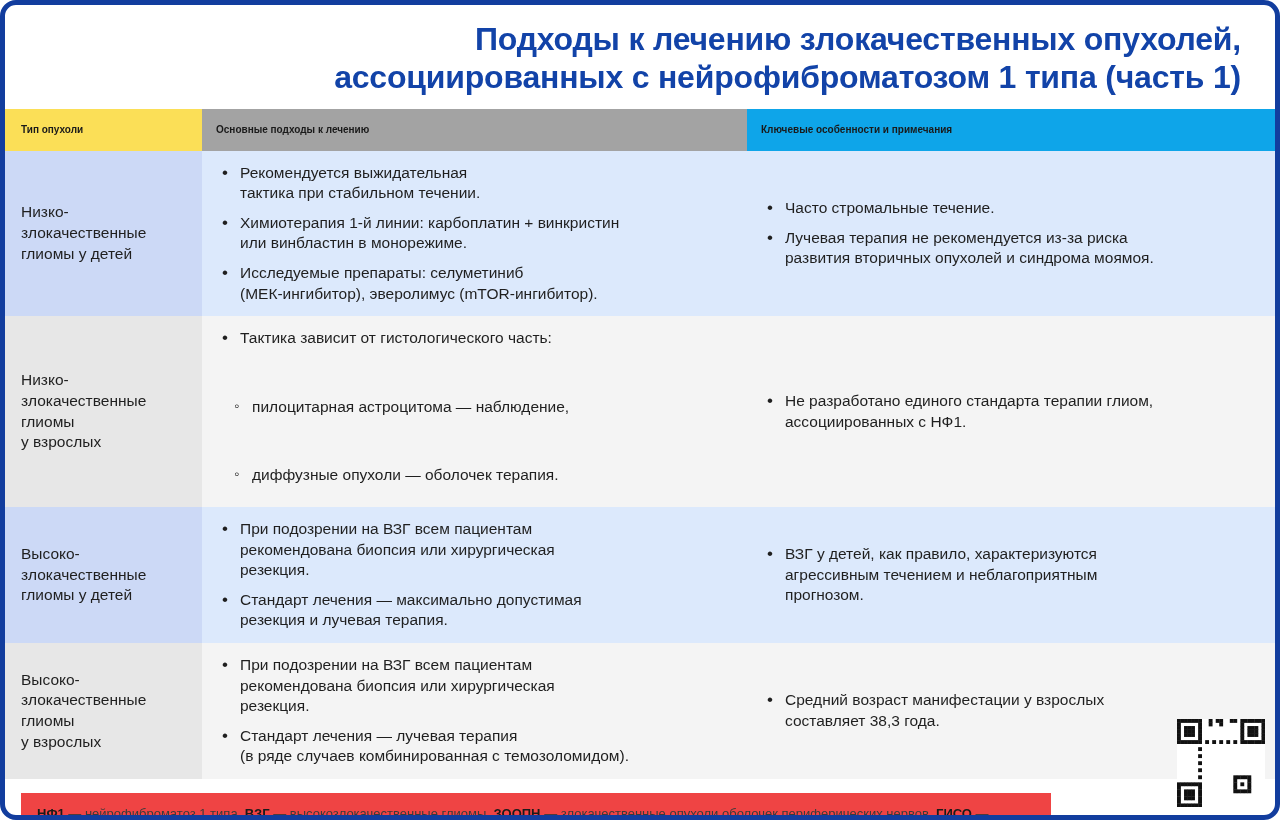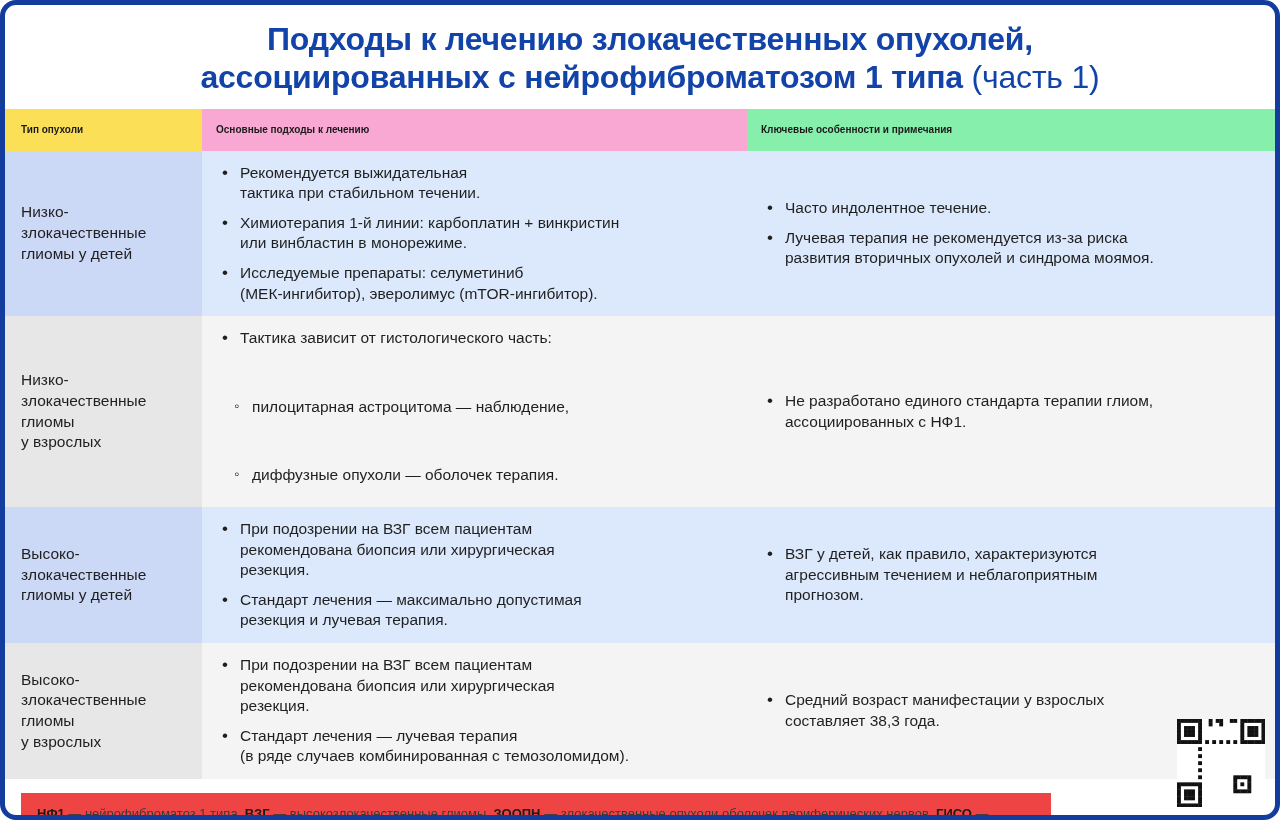--- a/index.html
+++ b/index.html
@@ -17,34 +17,34 @@
     width: 1280px;
     height: 820px;
     background: #ffffff;
     border: 5px solid #123d9e;
     border-radius: 16px;
     overflow: hidden;
   }
 
   
   .title-block {
-    padding: 16px 26px 12px 26px;
-    text-align: center;
+    padding: 16px 34px 12px 26px;
+    text-align: right;
     margin-left: 20px;
   }
   .title-line {
     color: #1243a8;
     font-size: 32px;
     font-weight: bold;
     line-height: 1.18;
     letter-spacing: -0.2px;
     white-space: nowrap;
   }
   .title-suffix {
-    font-weight: normal;
+    font-weight: bold;
   }
 
   
   .tbl {
     width: 100%;
     border-collapse: collapse;
     table-layout: fixed;
   }
   .tbl col.c1 { width: 197px; }
   .tbl col.c2 { width: 545px; }
@@ -53,22 +53,22 @@
   .tbl th {
     text-align: left;
     vertical-align: middle;
     font-size: 10px;
     font-weight: bold;
     color: #1a1a1a;
     height: 42px;
     padding: 6px 14px;
   }
   .th-1 { background: #fbdf57; padding-left: 16px !important; }
-  .th-2 { background: #f9a8d4; }
-  .th-3 { background: #86efac; }
+  .th-2 { background: #a3a3a3; }
+  .th-3 { background: #0ea5e9; }
 
   .tbl td {
     vertical-align: middle;
     font-size: 15.5px;
     color: #1f1f1f;
     padding: 12px 16px;
     line-height: 1.34;
   }
 
   
@@ -175,21 +175,21 @@
           <td class="cell-label">Низко-<br>злокачественные<br>глиомы у детей</td>
           <td class="cell-body">
             <ul class="bullets">
               <li class="lvl1">Рекомендуется выжидательная<br>тактика при стабильном течении.</li>
               <li class="lvl1">Химиотерапия 1-й линии: карбоплатин + винкристин<br>или винбластин в монорежиме.</li>
               <li class="lvl1">Исследуемые препараты: селуметиниб<br>(МЕК-ингибитор), эверолимус (mTOR-ингибитор).</li>
             </ul>
           </td>
           <td class="cell-body">
             <ul class="bullets">
-              <li class="lvl1">Часто индолентное течение.</li>
+              <li class="lvl1">Часто стромальные течение.</li>
               <li class="lvl1">Лучевая терапия не рекомендуется из-за риска<br>развития вторичных опухолей и синдрома моямоя.</li>
             </ul>
           </td>
         </tr>
         <tr class="gray">
           <td class="cell-label">Низко-<br>злокачественные<br>глиомы<br>у взрослых</td>
           <td class="cell-body">
             <ul class="bullets">
               <li class="lvl1">Тактика зависит от гистологического часть:</li>
               <li class="lvl2">пилоцитарная астроцитома — наблюдение,</li>

